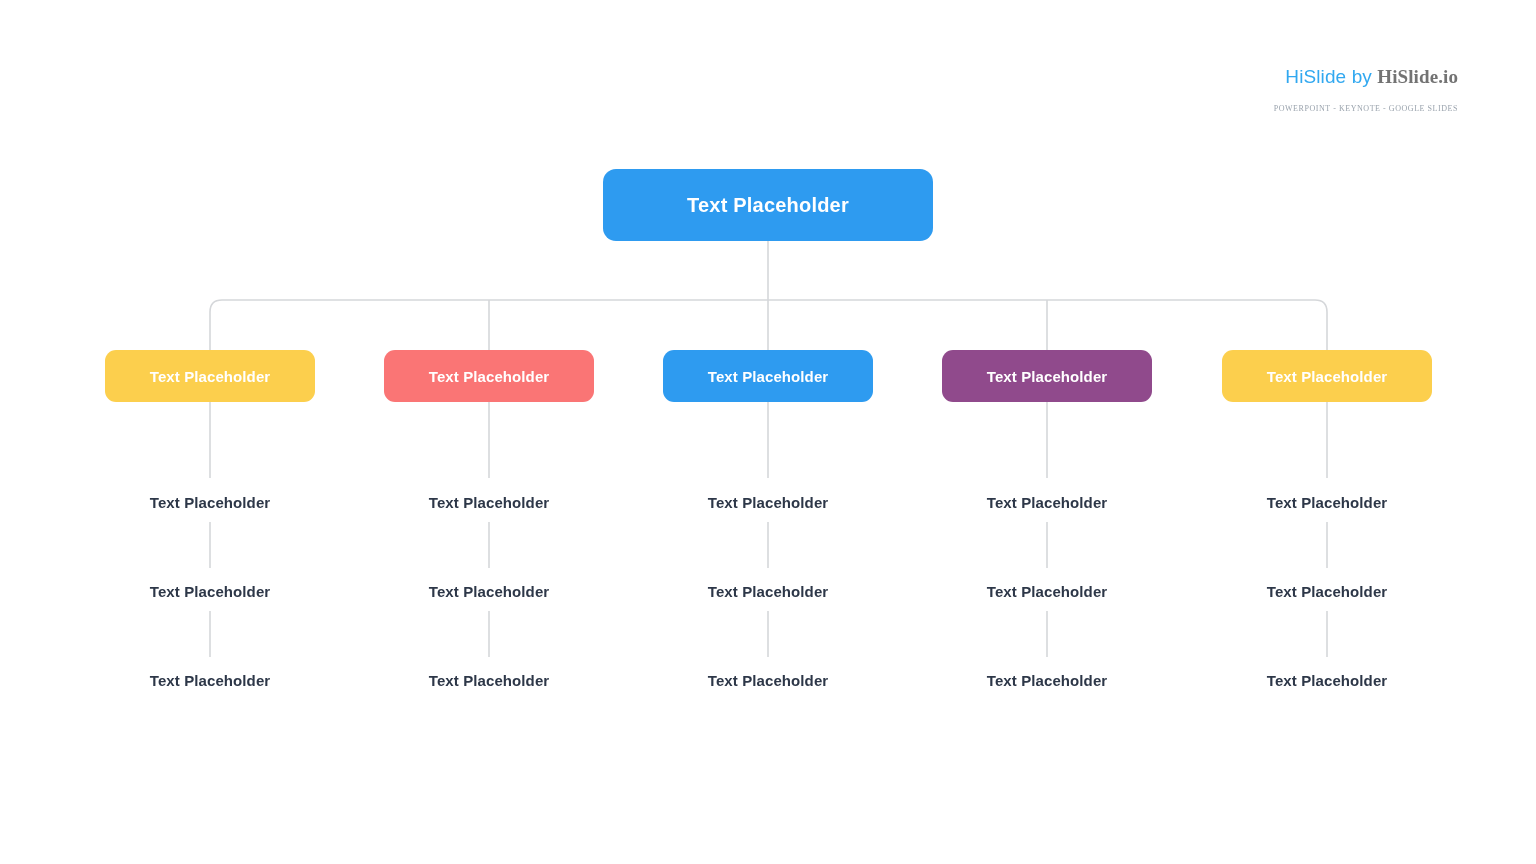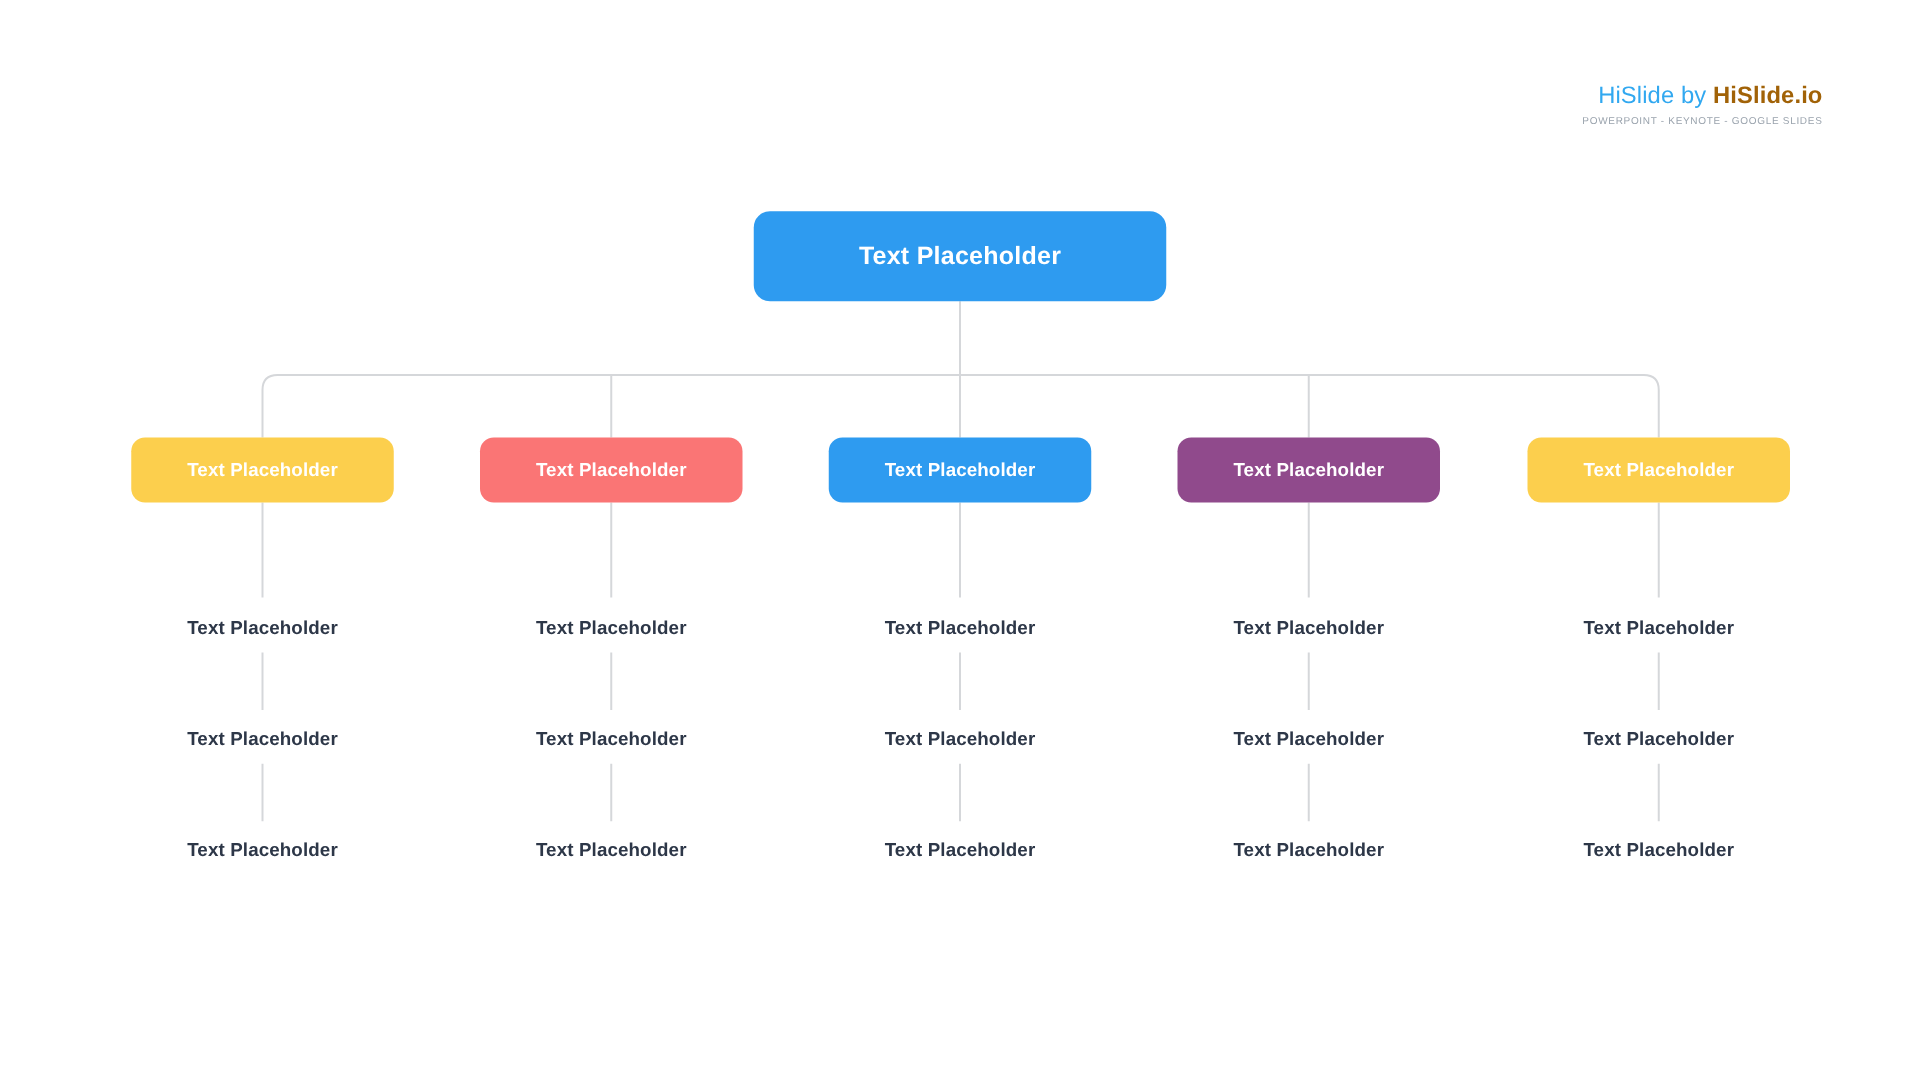--- a/index.html
+++ b/index.html
@@ -25,28 +25,30 @@
     user-select: none;
   }
   .watermark-main {
     font-size: 19px;
     color: #31A8F0;
     letter-spacing: 0.1px;
     white-space: nowrap;
   }
   .watermark-main .wm-brand {
     font-weight: bold;
-    color: #a16207;
+    color: #737373;
+    font-family: Liberation Serif, serif;
   }
   .watermark-sub {
     font-size: 8px;
     color: #9AA3AD;
     letter-spacing: 0.55px;
-    margin-top: 4px;
+    margin-top: 16px;
     white-space: nowrap;
+    font-family: Liberation Serif, serif;
   }
 
   
   .connectors {
     position: absolute;
     left: 0;
     top: 0;
     width: 1536px;
     height: 864px;
     pointer-events: none;

